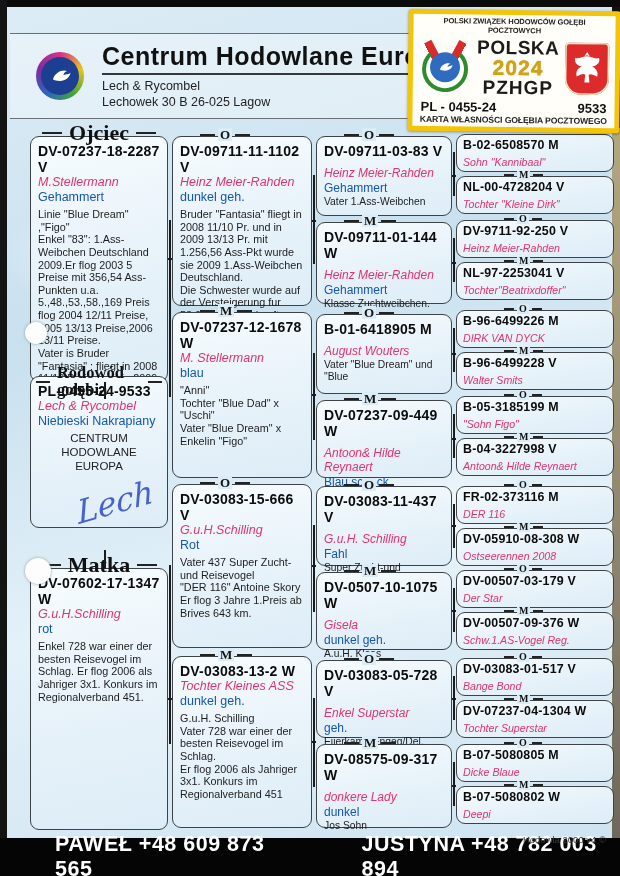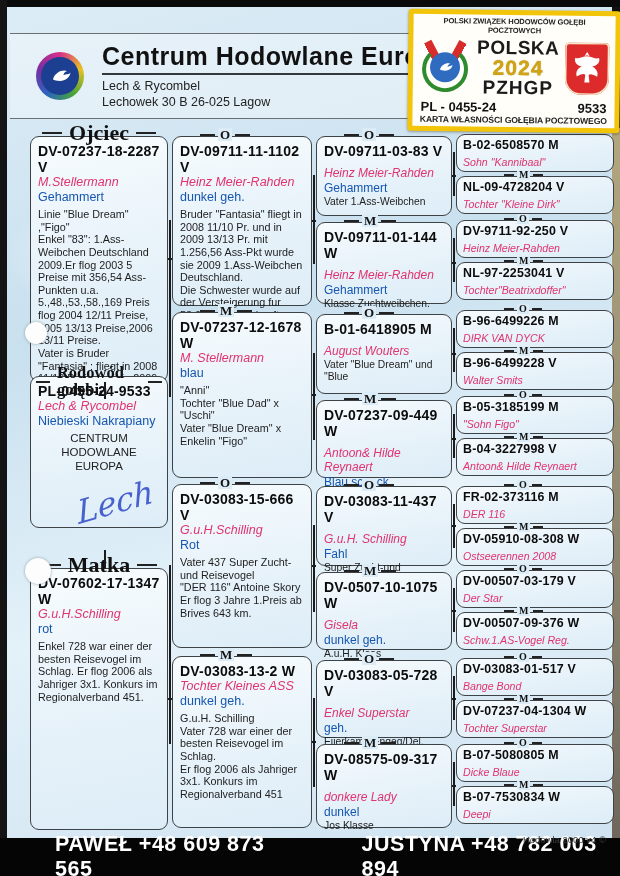--- a/index.html
+++ b/index.html
@@ -294,32 +294,32 @@
     <div class="colorline">geh.</div>
     <div class="notes">Eijerkamp/Engeg/Del.</div>
   </div>
   <div class="pbox col3" style="left:316px;top:744px;width:136px;height:84px;">
     <div class="marker">
         <span>M</span>
       </div>
     <div class="ring">DV-08575-09-317 W</div>
     <div class="breeder">donkere Lady</div>
     <div class="colorline">dunkel</div>
-    <div class="notes">Jos Klasse</div>
+    <div class="notes">Jos Sohn</div>
   </div>
 
   <div class="pbox g4" style="left:456px;top:134px;width:158px;height:38px;">
     <div class="ring">B-02-6508570 M</div>
     <div class="name">Sohn "Kannibaal"</div>
   </div>
   <div class="pbox g4" style="left:456px;top:176px;width:158px;height:38px;">
     <div class="marker">
         <span>M</span>
       </div>
-    <div class="ring">NL-09-4728204 V</div>
+    <div class="ring">NL-00-4728204 V</div>
     <div class="name">Tochter "Kleine Dirk"</div>
   </div>
   <div class="pbox g4" style="left:456px;top:220px;width:158px;height:38px;">
     <div class="marker">
         <span>O</span>
       </div>
     <div class="ring">DV-9711-92-250 V</div>
     <div class="name">Heinz Meier-Rahden</div>
   </div>
   <div class="pbox g4" style="left:456px;top:262px;width:158px;height:38px;">
@@ -403,21 +403,21 @@
     <div class="marker">
         <span>O</span>
       </div>
     <div class="ring">B-07-5080805 M</div>
     <div class="name">Dicke Blaue</div>
   </div>
   <div class="pbox g4" style="left:456px;top:786px;width:158px;height:38px;">
     <div class="marker">
         <span>M</span>
       </div>
-    <div class="ring">B-07-7530834 W</div>
+    <div class="ring">B-07-5080802 W</div>
     <div class="name">Deepi</div>
   </div>
 
   <div class="hole" style="left:25px;top:322px;width:22px;height:22px;"></div>
   <div class="hole" style="left:25px;top:558px;width:26px;height:26px;"></div>
 
   <div id="credit">Hodowla 2000 v4 ©</div>
 
   <div id="bottom-bar">
     <span class="c1">PAWEŁ  +48 609 873 565</span>

